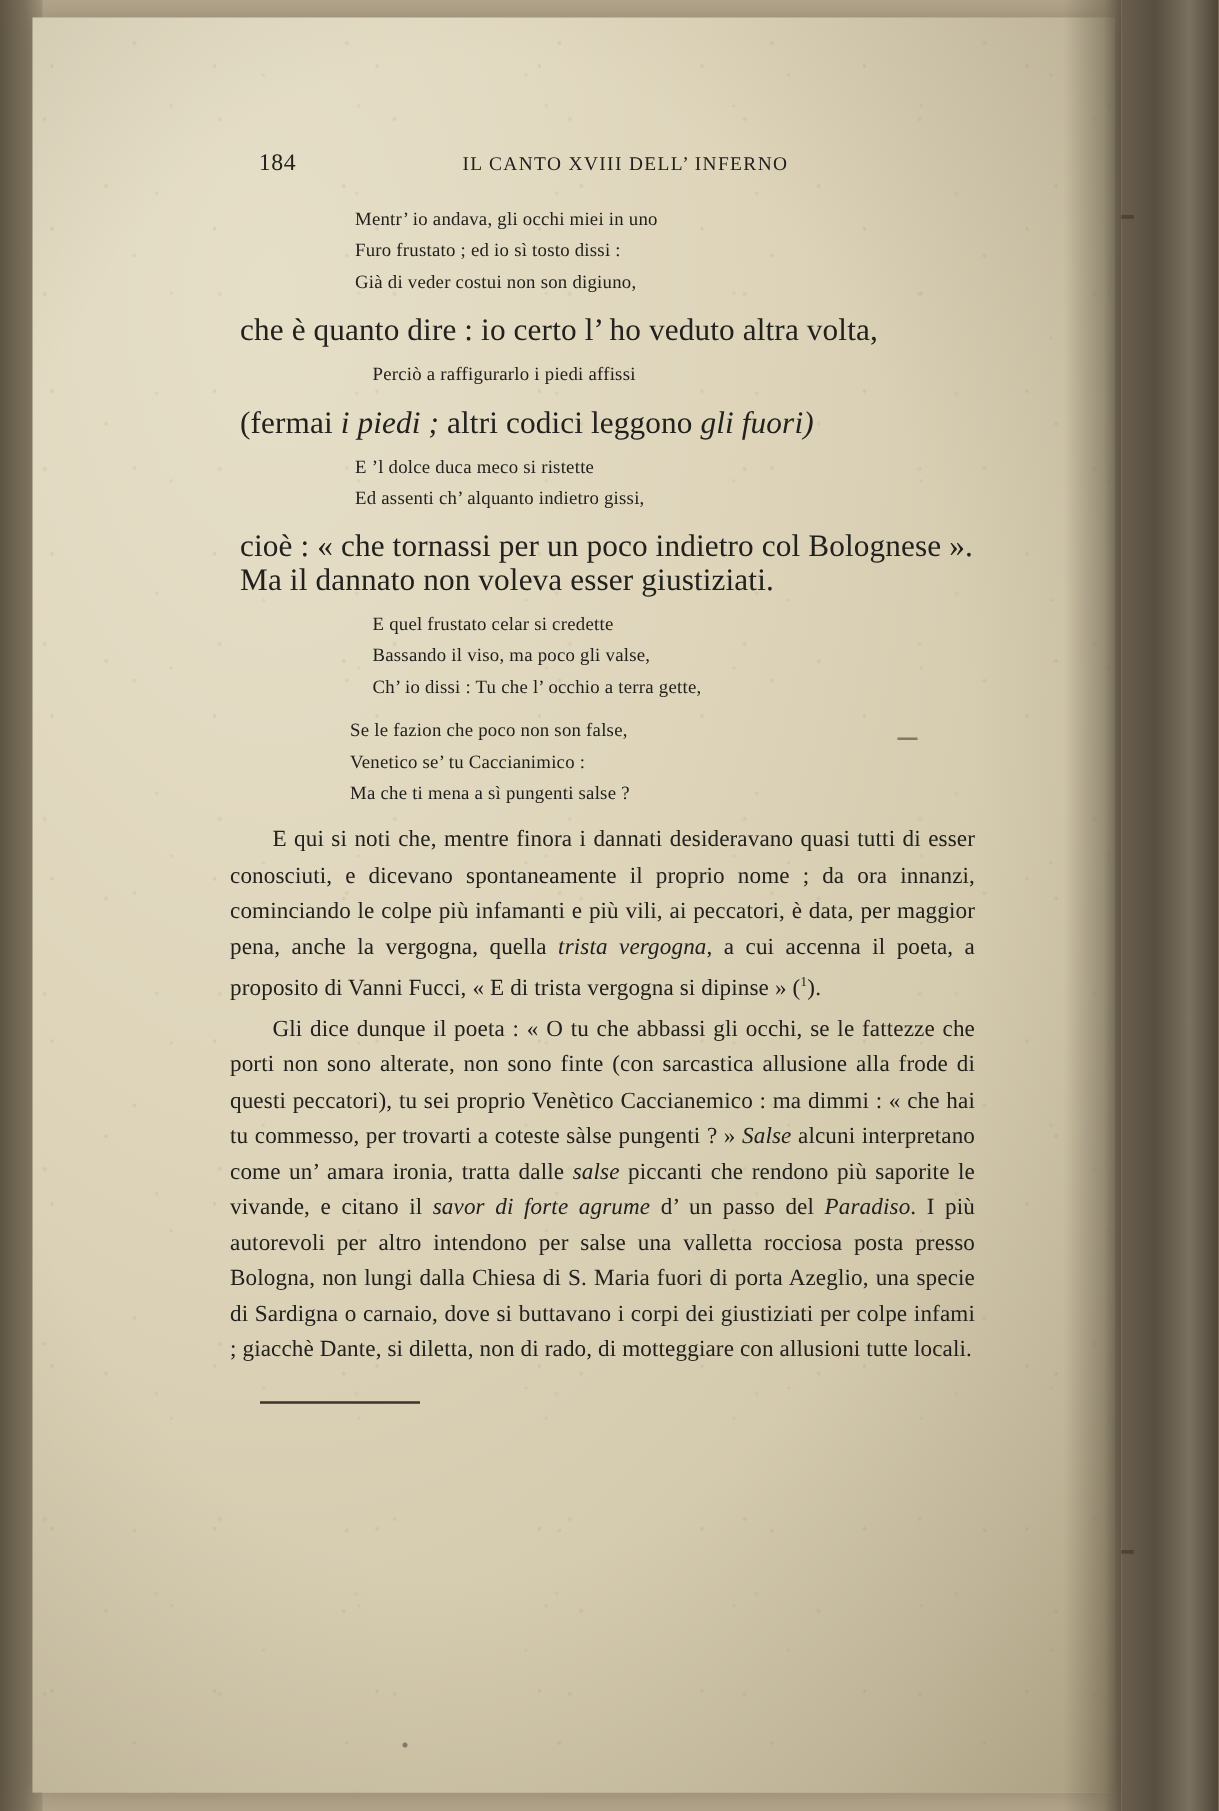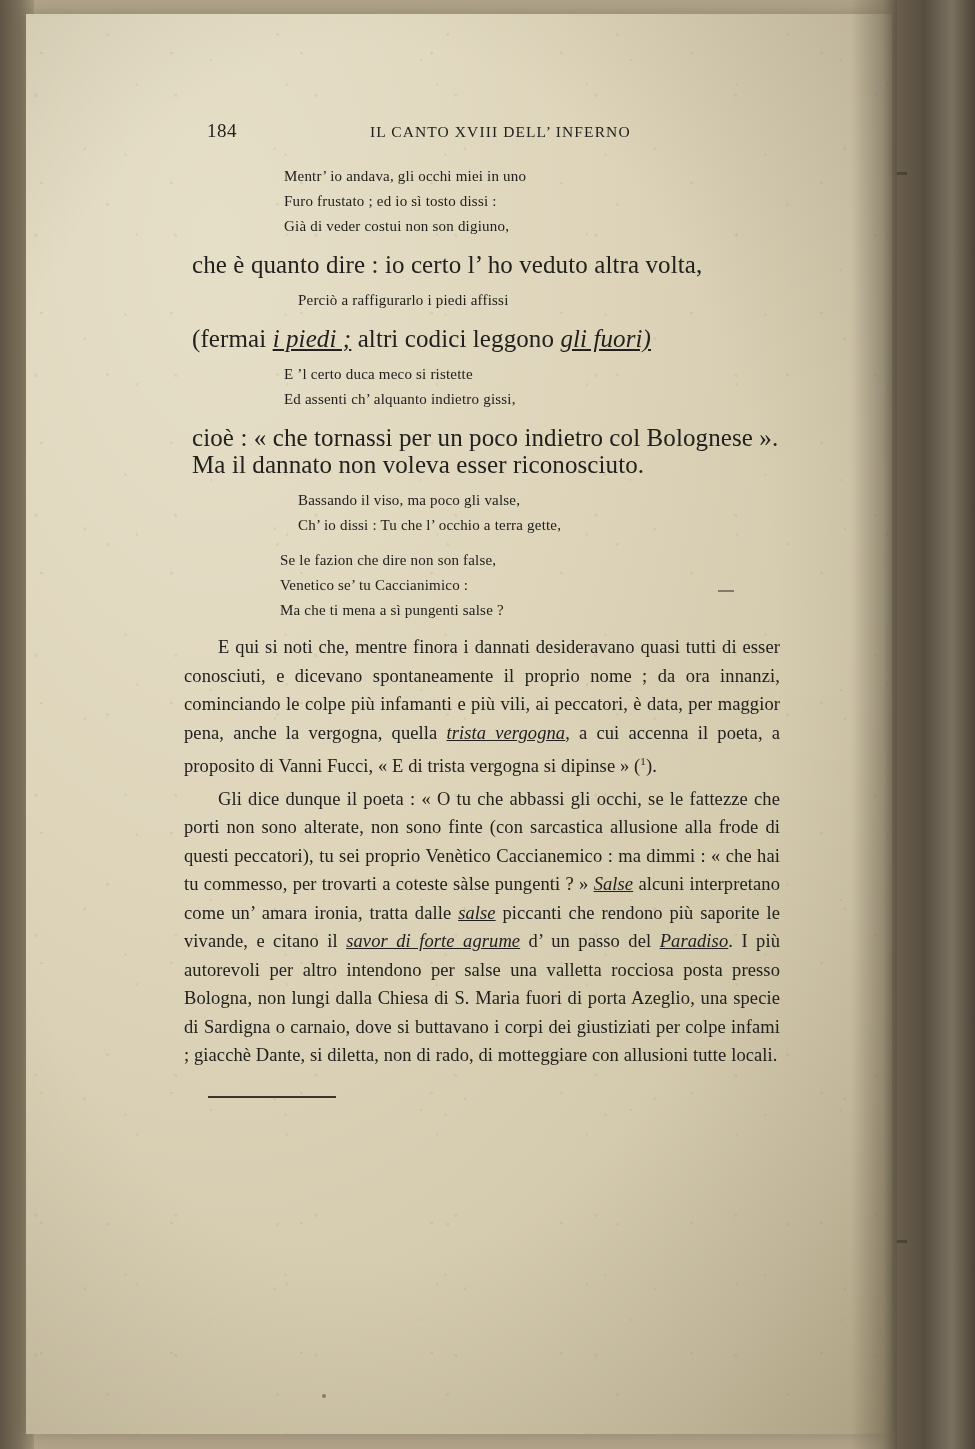--- a/index.html
+++ b/index.html
@@ -106,21 +106,21 @@
   .v-indent-5 { padding-left: 100px; }
 
   p.prose {
     font-size: 18.5px;
     line-height: 28.5px;
     text-align: justify;
     margin: 4px 0 0 4px;
     letter-spacing: 0.1px;
   }
   p.prose.first { text-indent: 34px; }
-  .ital { font-style: italic; text-decoration: underline; }
+  .ital { font-style: italic; }
 
   .line-gloss {
     font-size: 25px;
     line-height: 27px;
     margin: 12px 0 8px 12px;
     letter-spacing: 0.1px;
   }
 
   .footnote-rule {
     width: 128px;
@@ -190,36 +190,37 @@
 
     <div class="line-gloss">che è quanto dire : io certo l’ ho veduto altra volta,</div>
 
     <div class="verse v-indent-2">
       <div>Perciò a raffigurarlo i piedi affissi</div>
     </div>
 
     <div class="line-gloss"><span>(fermai </span><span class="ital">i piedi ;</span><span> altri codici leggono </span><span class="ital">gli fuori)</span></div>
 
     <div class="verse v-indent-3">
-      <div>E ’l certo duca meco si ristette</div>
+      <div>E ’l dolce duca meco si ristette</div>
       <div>Ed assenti ch’ alquanto indietro gissi,</div>
     </div>
 
     <div class="line-gloss">
       <div>cioè : « che tornassi per un poco indietro col Bolognese ».</div>
-      <div>Ma il dannato non voleva esser riconosciuto.</div>
+      <div>Ma il dannato non voleva esser giustiziati.</div>
     </div>
 
     <div class="verse v-indent-4">
+      <div>E quel frustato celar si credette</div>
       <div>Bassando il viso, ma poco gli valse,</div>
       <div>Ch’ io dissi : Tu che l’ occhio a terra gette,</div>
     </div>
 
     <div class="verse v-indent-5">
-      <div>Se le fazion che dire non son false,</div>
+      <div>Se le fazion che poco non son false,</div>
       <div>Venetico se’ tu Caccianimico :</div>
       <div>Ma che ti mena a sì pungenti salse ?</div>
     </div>
 
     <p class="prose first">E qui si noti che, mentre finora i dannati desideravano quasi tutti di esser conosciuti, e dicevano spontaneamente il proprio nome ; da ora innanzi, cominciando le colpe più infamanti e più vili, ai peccatori, è data, per maggior pena, anche la vergogna, quella <span class="ital">trista vergogna</span>, a cui accenna il poeta, a proposito di Vanni Fucci, « E di trista vergogna si dipinse » (<sup style="font-size:11px">1</sup>).</p>
     <p class="prose first">Gli dice dunque il poeta : « O tu che abbassi gli occhi, se le fattezze che porti non sono alterate, non sono finte (con sarcastica allusione alla frode di questi peccatori), tu sei proprio Venètico Caccianemico : ma dimmi : « che hai tu commesso, per trovarti a coteste sàlse pungenti ? » <span class="ital">Salse</span> alcuni interpretano come un’ amara ironia, tratta dalle <span class="ital">salse</span> piccanti che rendono più saporite le vivande, e citano il <span class="ital">savor di forte agrume</span> d’ un passo del <span class="ital">Paradiso</span>. I più autorevoli per altro intendono per salse una valletta rocciosa posta presso Bologna, non lungi dalla Chiesa di S. Maria fuori di porta Azeglio, una specie di Sardigna o carnaio, dove si buttavano i corpi dei giustiziati per colpe infami ; giacchè Dante, si diletta, non di rado, di motteggiare con allusioni tutte locali.</p>
 
     <div class="footnote-rule"></div>
 
   </div>

